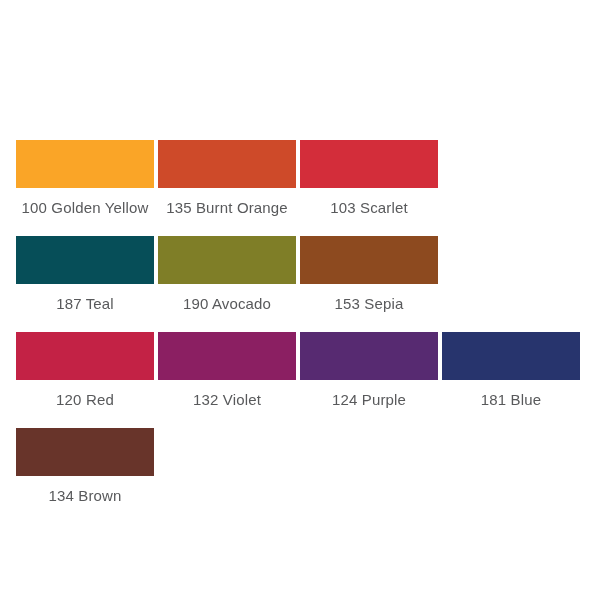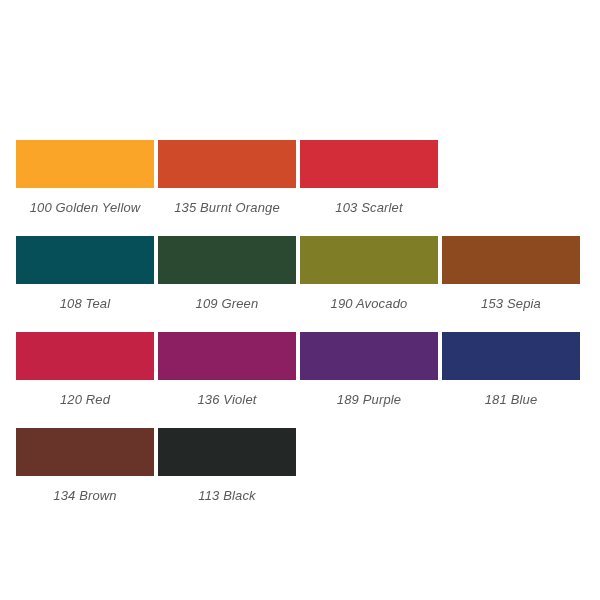--- a/index.html
+++ b/index.html
@@ -43,27 +43,26 @@
   }
 
   .swatch-chip {
     width: 138px;
     height: 48px;
     display: block;
   }
 
   .swatch-label {
     margin-top: 13px;
-    font-size: 13px;
+    font-size: 15px;
     line-height: 14px;
     color: #58595b;
     text-align: left;
     letter-spacing: 0.15px;
     white-space: nowrap;
-    font-style: italic;
   }
 </style>
 </head>
 <body>
 
 <div id="swatch-chart">
 
 <div class="swatch-row">
       <div class="swatch-cell">
         <div class="swatch-chip" style="background: rgb(250, 165, 39);"></div>
@@ -74,56 +73,48 @@
         <div class="swatch-label">135 Burnt Orange</div>
       </div>
       <div class="swatch-cell">
         <div class="swatch-chip" style="background: rgb(211, 45, 58);"></div>
         <div class="swatch-label">103 Scarlet</div>
       </div>
     </div>
     <div class="swatch-row">
       <div class="swatch-cell">
         <div class="swatch-chip" style="background: rgb(6, 78, 88);"></div>
-        <div class="swatch-label">108 Teal</div>
-      </div>
-      <div class="swatch-cell">
-        <div class="swatch-chip" style="background: rgb(43, 72, 49);"></div>
-        <div class="swatch-label">109 Green</div>
+        <div class="swatch-label">187 Teal</div>
       </div>
       <div class="swatch-cell">
         <div class="swatch-chip" style="background: rgb(127, 126, 39);"></div>
         <div class="swatch-label">190 Avocado</div>
       </div>
       <div class="swatch-cell">
         <div class="swatch-chip" style="background: rgb(141, 74, 31);"></div>
         <div class="swatch-label">153 Sepia</div>
       </div>
     </div>
     <div class="swatch-row">
       <div class="swatch-cell">
         <div class="swatch-chip" style="background: rgb(195, 34, 69);"></div>
         <div class="swatch-label">120 Red</div>
       </div>
       <div class="swatch-cell">
         <div class="swatch-chip" style="background: rgb(139, 31, 98);"></div>
-        <div class="swatch-label">136 Violet</div>
+        <div class="swatch-label">132 Violet</div>
       </div>
       <div class="swatch-cell">
         <div class="swatch-chip" style="background: rgb(87, 42, 113);"></div>
-        <div class="swatch-label">189 Purple</div>
+        <div class="swatch-label">124 Purple</div>
       </div>
       <div class="swatch-cell">
         <div class="swatch-chip" style="background: rgb(39, 52, 109);"></div>
         <div class="swatch-label">181 Blue</div>
       </div>
     </div>
     <div class="swatch-row">
       <div class="swatch-cell">
         <div class="swatch-chip" style="background: rgb(104, 52, 42);"></div>
         <div class="swatch-label">134 Brown</div>
       </div>
-      <div class="swatch-cell">
-        <div class="swatch-chip" style="background: rgb(35, 39, 38);"></div>
-        <div class="swatch-label">113 Black</div>
-      </div>
     </div>
   </div>
 
 </body></html>

